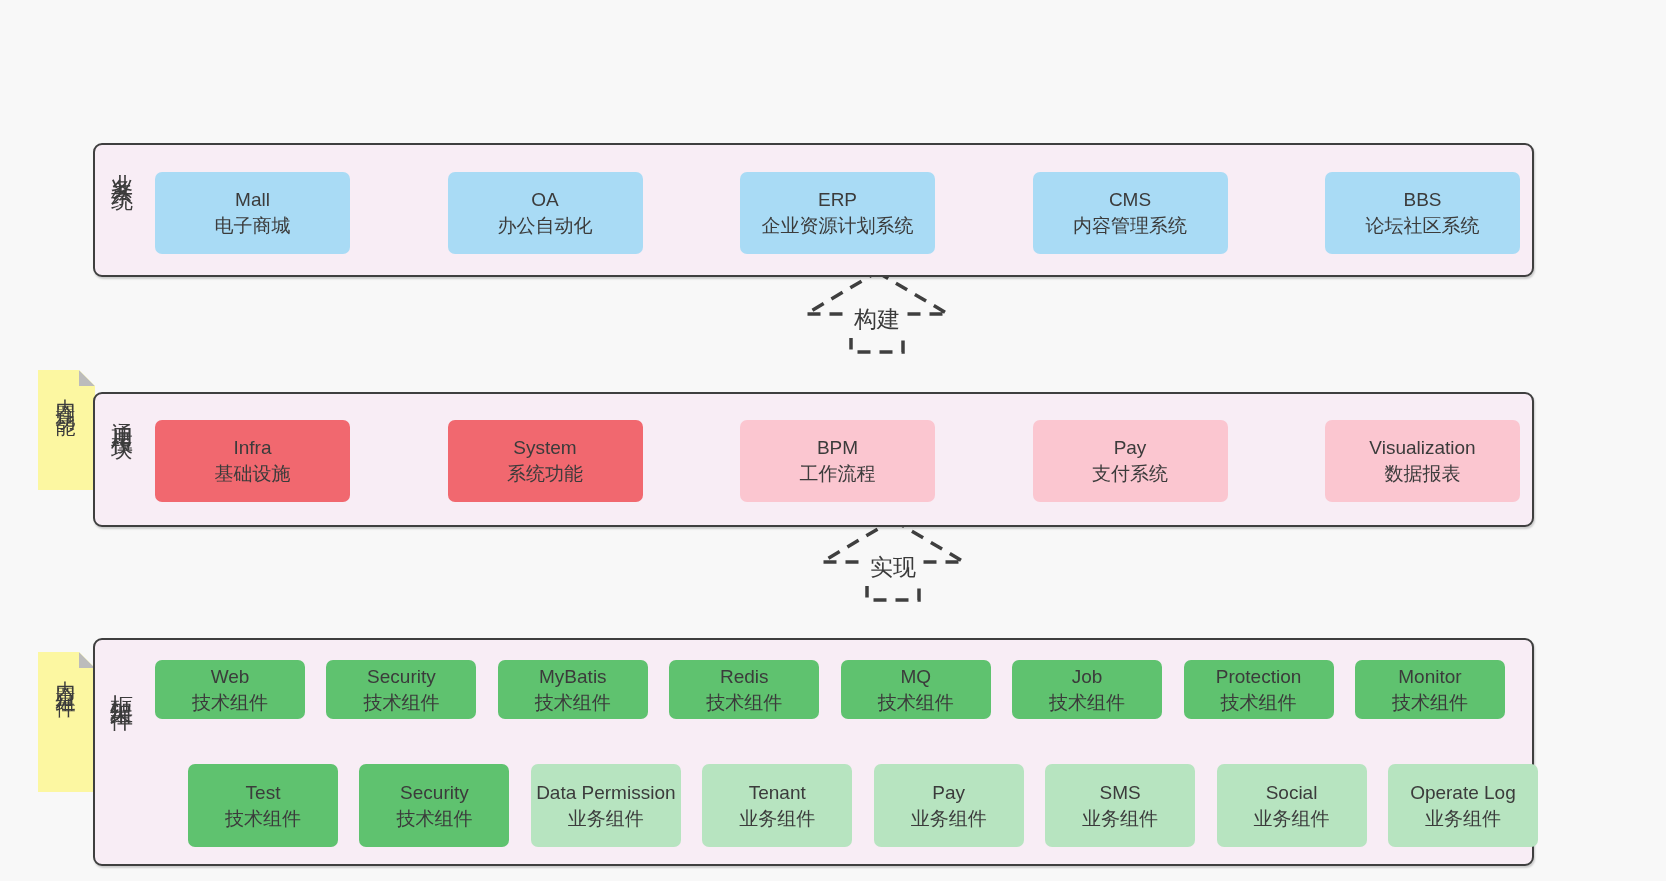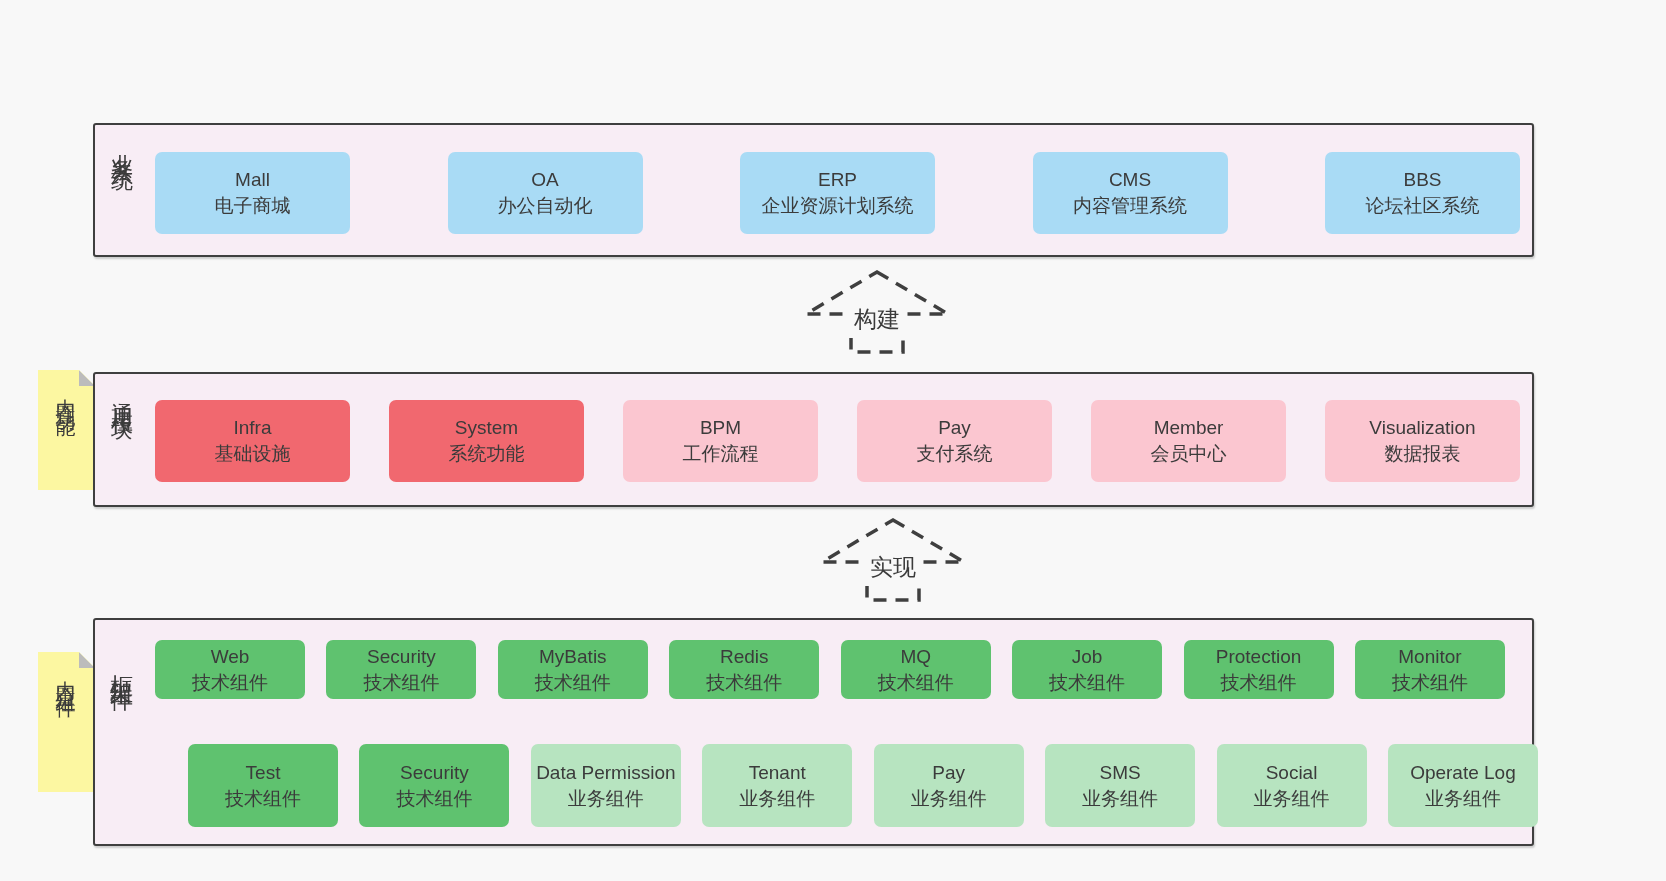--- a/index.html
+++ b/index.html
@@ -1,20 +1,20 @@
 <!DOCTYPE html>
 <html style="--page-bg: #f8f8f8; --layer-bg: #f8edf5; --line: #3f3f3f; --text: #3b3b3b; --blue: #a9dbf5; --red: #f1686f; --pink: #fbc6d0; --green: #5fc26f; --lightgreen: #b7e4c0; --yellow: #fcf7a1; --fold: #bcbcbc;"><head>
 <meta charset="utf-8">
 <style>
   html,body{margin:0;padding:0;}
   body{font-family:"Liberation Sans","DejaVu Sans",sans-serif;background:#f8f8f8;}
   #canvas{position:relative;width:1666px;height:881px;background:var(--page-bg,#f8f8f8);overflow:hidden;}
 
-  .layer{position:absolute;background:var(--layer-bg);border:2px solid var(--line);border-radius:3px;
-         box-shadow:1px 2px 2px rgba(0,0,0,0.18);z-index:2;}
+  .layer{position:absolute;background:var(--layer-bg);border:2px solid var(--line);border-radius:9px;
+         box-shadow:1px 2px 2px rgba(0,0,0,0.18);z-index:2;margin-top:20px;}
   .layer-1{left:93px;top:123px;width:1437px;height:130px;}
   .layer-2{left:93px;top:372px;width:1437px;height:131px;}
   .layer-3{left:93px;top:618px;width:1437px;height:224px;}
 
   .layer-title{position:absolute;left:12px;top:11px;writing-mode:vertical-rl;text-orientation:upright;
                font-size:22px;letter-spacing:5px;color:var(--text);}
   .layer-3 .layer-title{top:36px;font-size:23px;}
 
   .row{position:absolute;display:flex;justify-content:space-between;}
   .layer-1 .row{left:60px;top:27px;width:1365px;height:82px;}
@@ -108,24 +108,20 @@
         </div>
         <div class="box pink">
           <div>BPM</div>
           <div>工作流程</div>
         </div>
         <div class="box pink">
           <div>Pay</div>
           <div>支付系统</div>
         </div>
         <div class="box pink">
-          <div>Member</div>
-          <div>会员中心</div>
-        </div>
-        <div class="box pink">
           <div>Visualization</div>
           <div>数据报表</div>
         </div>
       </div>
   </div>
 
   <svg class="arrow arrow-2" width="164" height="88" viewBox="0 0 164 88">
     <polygon points="82,4 153,46 108,46 108,84 56,84 56,46 11,46"></polygon>
   </svg>
   <span class="arrow-label arrow-label-2">实现</span>

